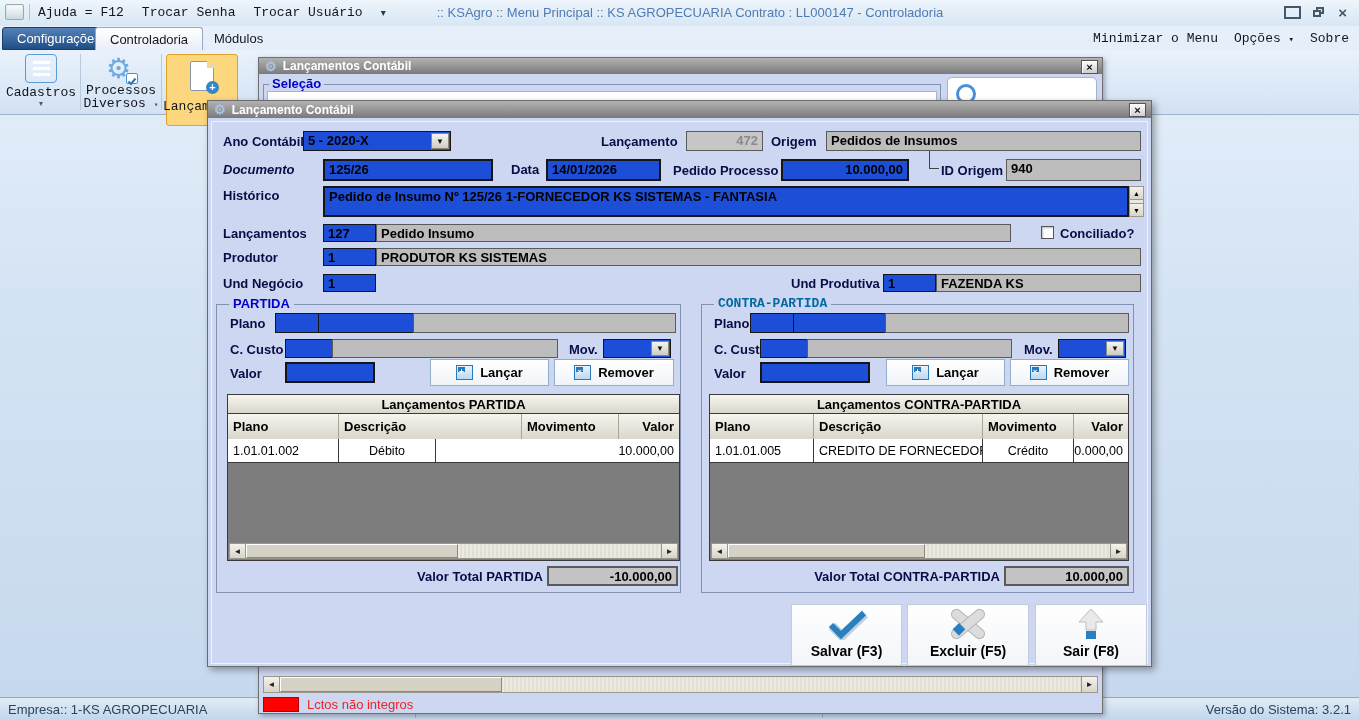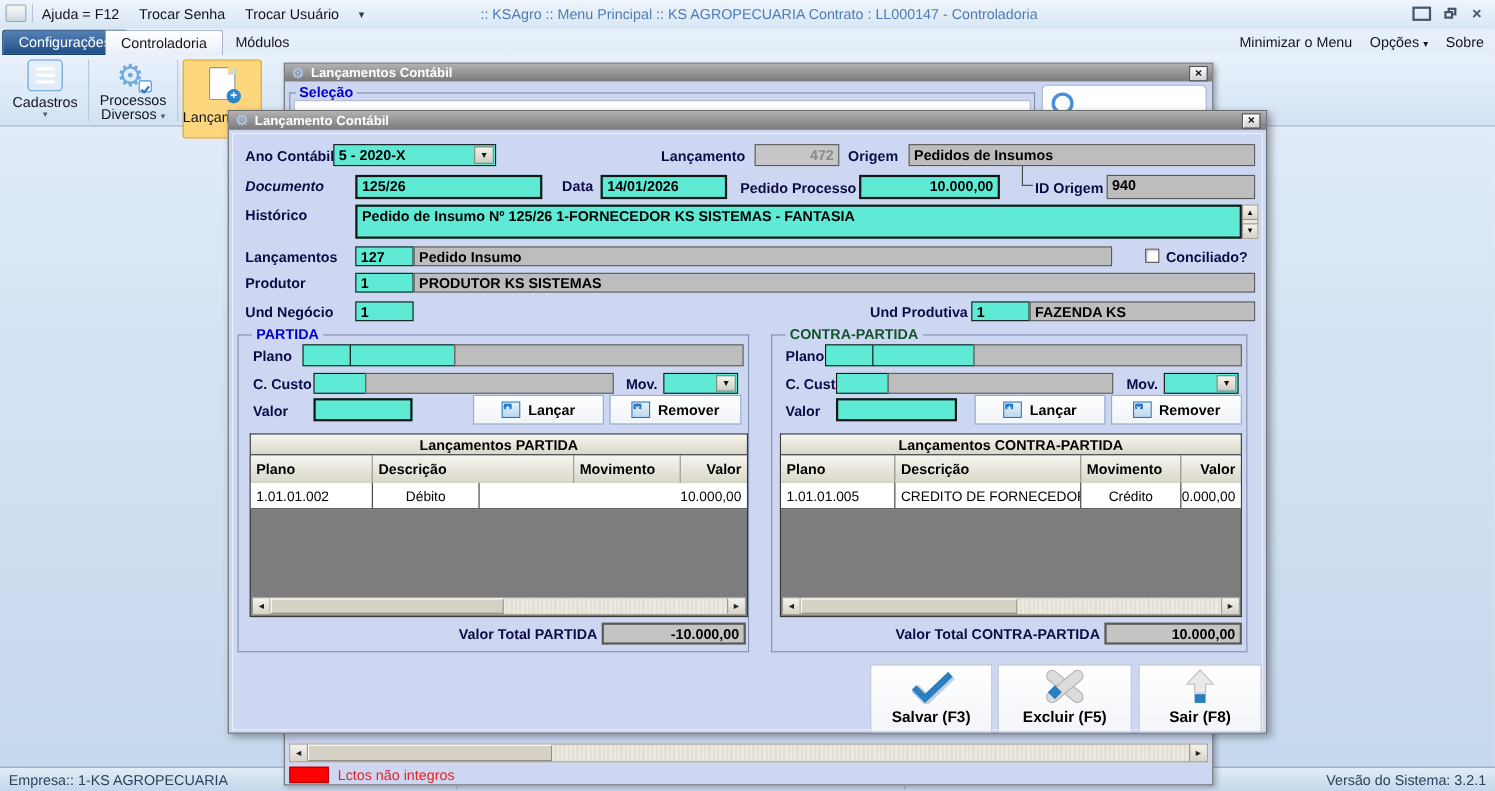--- a/index.html
+++ b/index.html
@@ -1,21 +1,21 @@
 <!DOCTYPE html>
 <html><head>
 <meta charset="utf-8">
 <style>
   html,body{margin:0;padding:0;}
   body{font-family:"Liberation Sans",sans-serif;font-size:13px;}
   .screen{position:relative;width:1359px;height:719px;overflow:hidden;
     background:linear-gradient(#e8f1fb 0%,#d5e4f4 40%,#c6d8ee 100%);}
   .abs{position:absolute;box-sizing:border-box;}
   .lbl{font-weight:bold;color:#0b0b46;font-size:13px;white-space:nowrap;}
-  .input{background:#5eead4;border:1px solid #161616;font-weight:bold;font-size:13px;color:#000;
+  .input{background:#1d4ed8;border:1px solid #161616;font-weight:bold;font-size:13px;color:#000;
     padding:1px 4px;overflow:hidden;white-space:nowrap;}
   .ro{background:#bdbdbd;border:1px solid #5a5a5a;font-weight:bold;font-size:13px;color:#000;
     padding:1px 4px;overflow:hidden;white-space:nowrap;}
   .right{text-align:right;}
   .titlegray{background:linear-gradient(#b2b2b2,#7a7a7a);color:#fff;font-weight:bold;font-size:12px;
     display:flex;align-items:center;gap:6px;padding:0 6px;}
   .xbtn{width:17px;height:14px;background:linear-gradient(#fdfdfd,#cfcfcf);border:1px solid #555;
     box-shadow:inset 1px 1px 0 #fff;display:flex;align-items:center;justify-content:center;
     font-size:11px;font-weight:bold;color:#111;line-height:1;}
   .group{border:1px solid #8090b0;}
@@ -35,21 +35,21 @@
   .hsb{background:#ebe8e0;border:1px solid #9a988c;display:flex;align-items:stretch;}
   .sb-btn{width:15px;background:linear-gradient(#f4f2ec,#d7d4c9);border-right:1px solid #9a988c;
     display:flex;align-items:center;justify-content:center;font-size:8px;color:#222;flex:0 0 15px;}
   .sb-btn.rightb{border-right:none;border-left:1px solid #9a988c;}
   .sb-thumb{background:#d5d1c5;border-left:1px solid #fff;border-top:1px solid #fff;
     border-right:1px solid #8a887c;border-bottom:1px solid #8a887c;}
   .sb-track{flex:1;background:repeating-linear-gradient(90deg,#ece9e1 0 2px,#e2dfd6 2px 4px);}
   .big-btn{background:linear-gradient(#ffffff,#f3f5f9);border:1px solid #c3cbd8;
     display:flex;flex-direction:column;align-items:center;justify-content:flex-end;
     padding-bottom:6px;gap:3px;font-weight:bold;font-size:14px;color:#000;}
-  .menu-item{color:#14141e;white-space:nowrap;}
+  .menu-item{color:#14141e;white-space:nowrap;font-family:Liberation Mono, monospace;}
   .tab{height:23px;display:flex;align-items:center;padding:0 14px;border-radius:3px 3px 0 0;white-space:nowrap;}
   .checkbox{width:13px;height:13px;background:#fff;border:1px solid #555;box-shadow:inset 1px 1px 2px #bbb;}
   .gear{color:#a9c4e0;font-size:13px;line-height:1;}
   .cell{overflow:hidden;white-space:nowrap;padding:0 5px;display:flex;align-items:center;}
 </style>
 </head>
 <body>
 
 <div class="screen">
 
@@ -239,21 +239,21 @@
           <span class="sb-thumb" style="width:210px;"></span>
           <span class="sb-track"></span>
           <span class="sb-btn rightb">►</span>
         </div>
       </div>
       <span class="lbl abs" style="left:100px;top:264px;width:226px;text-align:right;">Valor Total PARTIDA</span>
       <div class="ro right abs" style="left:330px;top:261px;width:131px;height:20px;border-width:2px;background:#c4c4c4;">-10.000,00</div>
     </div>
 
     <div class="group abs" style="left:493px;top:203px;width:433px;height:289px;">
-      <span class="group-label" style="color:#14532d;">CONTRA-PARTIDA</span>
+      <span class="group-label" style="color:#0369a1;font-family:Liberation Mono, monospace;">CONTRA-PARTIDA</span>
       <span class="lbl abs" style="left:12px;top:11px;">Plano</span>
       <div class="input abs" style="left:48px;top:8px;width:44px;height:20px;"></div>
       <div class="input abs" style="left:91px;top:8px;width:93px;height:20px;"></div>
       <div class="ro abs" style="left:183px;top:8px;width:244px;height:20px;"></div>
       <span class="lbl abs" style="left:12px;top:37px;">C. Custo</span>
       <div class="input abs" style="left:58px;top:34px;width:48px;height:19px;"></div>
       <div class="ro abs" style="left:105px;top:34px;width:205px;height:19px;"></div>
       <span class="lbl abs" style="left:322px;top:37px;">Mov.</span>
       <div class="input abs" style="left:356px;top:34px;width:68px;height:19px;">
           <span class="combo-arrow">▼</span>

